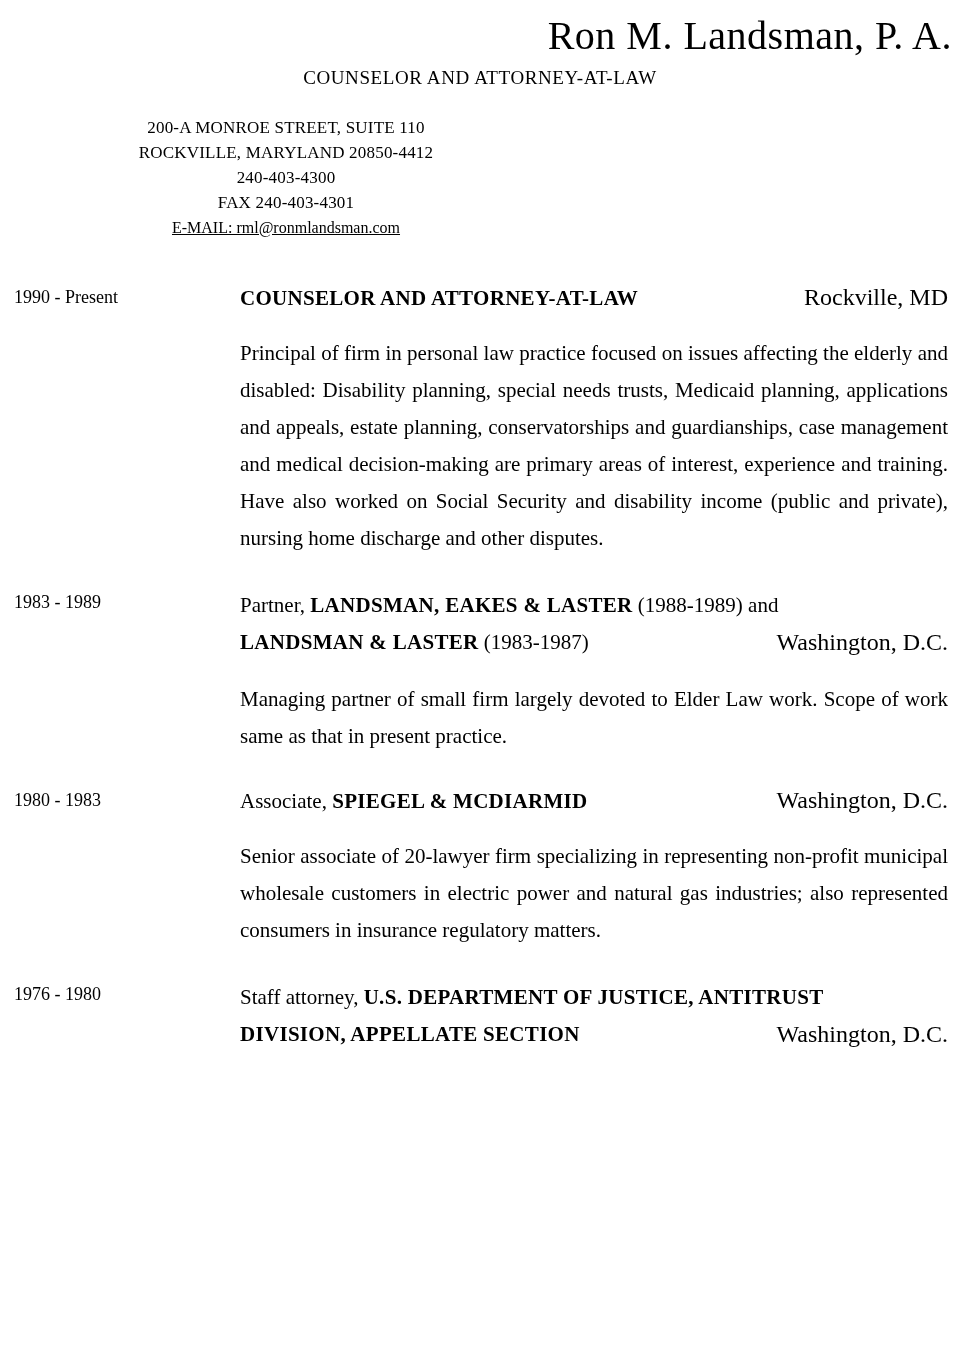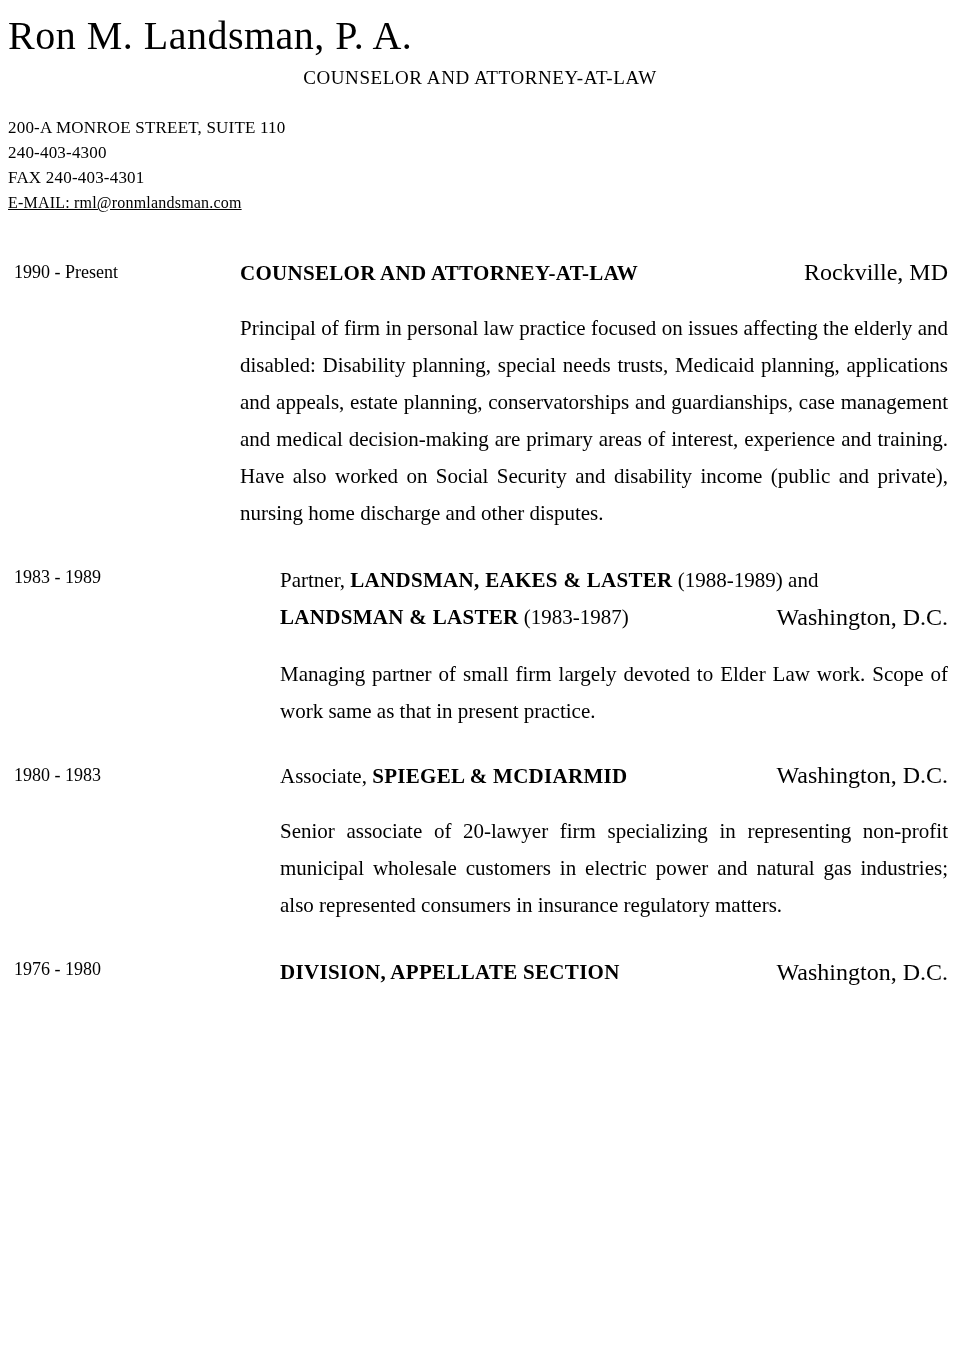--- a/index.html
+++ b/index.html
@@ -17,21 +17,21 @@
   .page {
     width: 960px;
     height: 1364px;
     position: relative;
     box-sizing: border-box;
     padding: 0 8px;
   }
 
   
   .doc-title {
-    text-align: left;
+    text-align: right;
     font-size: 40px;
     font-weight: normal;
     letter-spacing: 0.5px;
     margin: 8px 0 0 0;
     padding-top: 4px;
   }
   .doc-subtitle {
     text-align: center;
     font-size: 19px;
     letter-spacing: 0.6px;
@@ -40,20 +40,21 @@
 
   .contact-block {
     margin-top: 26px;
     position: relative;
     font-size: 17px;
     line-height: 25px;
   }
   .contact-cols {
     display: flex;
     align-items: flex-start;
+    text-align: center;
   }
   .contact-left {
     width: 556px;
     flex: 0 0 556px;
   }
   .contact-right {
     flex: 1 1 auto;
   }
   .contact-line {
     white-space: nowrap;
@@ -123,39 +124,39 @@
   .headline-two-line {
     line-height: 37px;
   }
   .hl-row2 {
     display: flex;
     justify-content: space-between;
     align-items: flex-start;
   }
   .entry-spaced {
     margin-top: 30px;
-    gap: 40px;
   }
   .italic-bold {
     font-style: italic;
     font-weight: bold;
   }
 </style>
 </head>
 <body>
 
 <div class="page">
 
   <h1 class="doc-title">Ron M. Landsman, P. A.</h1>
   <div class="doc-subtitle">COUNSELOR AND ATTORNEY-AT-LAW</div>
 
   <div class="contact-block">
     <div class="contact-cols">
       <div class="contact-left">
         <div class="contact-line">200-A MONROE STREET, SUITE 110</div>
+        <div class="contact-line">ROCKVILLE, MARYLAND 20850-4412</div>
         <div class="contact-line">240-403-4300</div>
         <div class="contact-line">FAX 240-403-4301</div>
         <div class="contact-line mono-email">E-MAIL: rml@ronmlandsman.com</div>
       </div>
     </div>
   </div>
 
   <div class="entries">
 
     <div class="entry">
@@ -193,20 +194,23 @@
           <span class="headline-loc">Washington, D.C.</span>
         </div>
         <div class="desc">Senior associate of 20-lawyer firm specializing in representing non-profit municipal wholesale customers in electric power and natural gas industries; also represented consumers in insurance regulatory matters.</div>
       </div>
     </div>
 
     <div class="entry entry-spaced">
       <div class="entry-dates">1976 - 1980</div>
       <div class="entry-body">
         <div class="headline-two-line">
+          <div>
+            <span>Staff attorney, </span><span class="role-caps">U.S. DEPARTMENT OF JUSTICE, ANTITRUST</span>
+          </div>
           <div class="hl-row2">
             <span class="role-caps">DIVISION, APPELLATE SECTION</span>
             <span class="headline-loc">Washington, D.C.</span>
           </div>
         </div>
       </div>
     </div>
 
   </div>
 </div>

